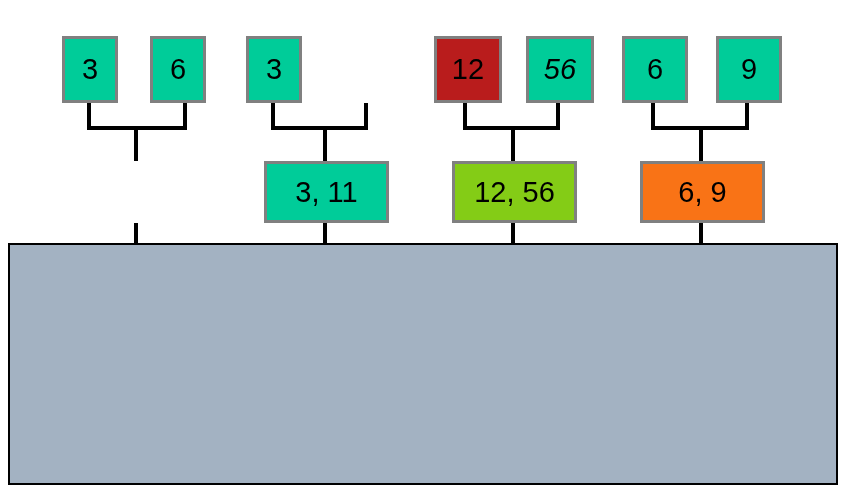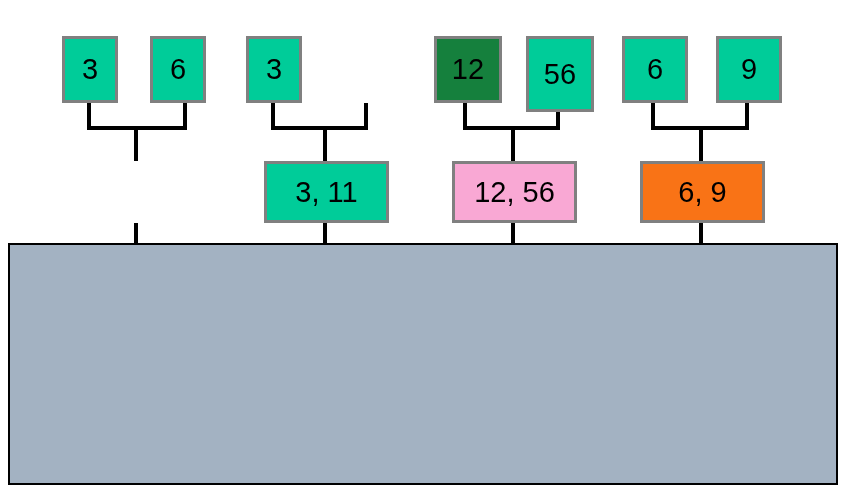--- a/index.html
+++ b/index.html
@@ -69,20 +69,20 @@
     <div class="connector v-line" style="left: 745px; top: 103px; height: 25px; background: rgb(0, 0, 0);"></div>
     <div class="connector h-line" style="left: 651px; top: 126px; width: 98px; background: rgb(0, 0, 0);"></div>
     <div class="connector v-line" style="left: 699px; top: 128px; height: 33px; background: rgb(0, 0, 0);"></div>
     <div class="connector v-line" style="left: 134px; top: 223px; height: 22px; background: rgb(0, 0, 0);"></div>
     <div class="connector v-line" style="left: 323px; top: 223px; height: 22px; background: rgb(0, 0, 0);"></div>
     <div class="connector v-line" style="left: 511px; top: 223px; height: 22px; background: rgb(0, 0, 0);"></div>
     <div class="connector v-line" style="left: 699px; top: 223px; height: 22px; background: rgb(0, 0, 0);"></div>
     <div class="node-box leaf-box" style="left: 62px; top: 36px; width: 56px; height: 67px; background: rgb(0, 204, 153); border-color: rgb(128, 128, 128); color: rgb(0, 0, 0);">3</div>
     <div class="node-box leaf-box" style="left: 150px; top: 36px; width: 56px; height: 67px; background: rgb(0, 204, 153); border-color: rgb(128, 128, 128); color: rgb(0, 0, 0);">6</div>
     <div class="node-box leaf-box" style="left: 246px; top: 36px; width: 56px; height: 67px; background: rgb(0, 204, 153); border-color: rgb(128, 128, 128); color: rgb(0, 0, 0);">3</div>
-    <div class="node-box leaf-box" style="left: 434px; top: 36px; width: 68px; height: 67px; background: #15803d; border-color: rgb(128, 128, 128); color: rgb(0, 0, 0);">12</div>
-    <div class="node-box leaf-box" style="left: 526px; top: 36px; width: 68px; height: 76px; background: rgb(0, 204, 153); border-color: rgb(128, 128, 128); color: rgb(0, 0, 0);">56</div>
+    <div class="node-box leaf-box" style="left: 434px; top: 36px; width: 68px; height: 67px; background: #b91c1c; border-color: rgb(128, 128, 128); color: rgb(0, 0, 0);">12</div>
+    <div class="node-box leaf-box" style="left: 526px; top: 36px; width: 68px; height: 67px; background: rgb(0, 204, 153); border-color: rgb(128, 128, 128); color: rgb(0, 0, 0); font-style: italic;">56</div>
     <div class="node-box leaf-box" style="left: 622px; top: 36px; width: 66px; height: 67px; background: rgb(0, 204, 153); border-color: rgb(128, 128, 128); color: rgb(0, 0, 0);">6</div>
     <div class="node-box leaf-box" style="left: 716px; top: 36px; width: 66px; height: 67px; background: rgb(0, 204, 153); border-color: rgb(128, 128, 128); color: rgb(0, 0, 0);">9</div>
     <div class="node-box merged-box" style="left: 264px; top: 161px; width: 125px; height: 62px; background: rgb(0, 204, 153); border-color: rgb(128, 128, 128); color: rgb(0, 0, 0);">3, 11</div>
-    <div class="node-box merged-box" style="left: 452px; top: 161px; width: 125px; height: 62px; background: #f9a8d4; border-color: rgb(128, 128, 128); color: rgb(0, 0, 0);">12, 56</div>
+    <div class="node-box merged-box" style="left: 452px; top: 161px; width: 125px; height: 62px; background: #84cc16; border-color: rgb(128, 128, 128); color: rgb(0, 0, 0);">12, 56</div>
     <div class="node-box merged-box" style="left: 640px; top: 161px; width: 125px; height: 62px; background: #f97316; border-color: rgb(128, 128, 128); color: rgb(0, 0, 0);">6, 9</div>
   </div>
 
 </body></html>

